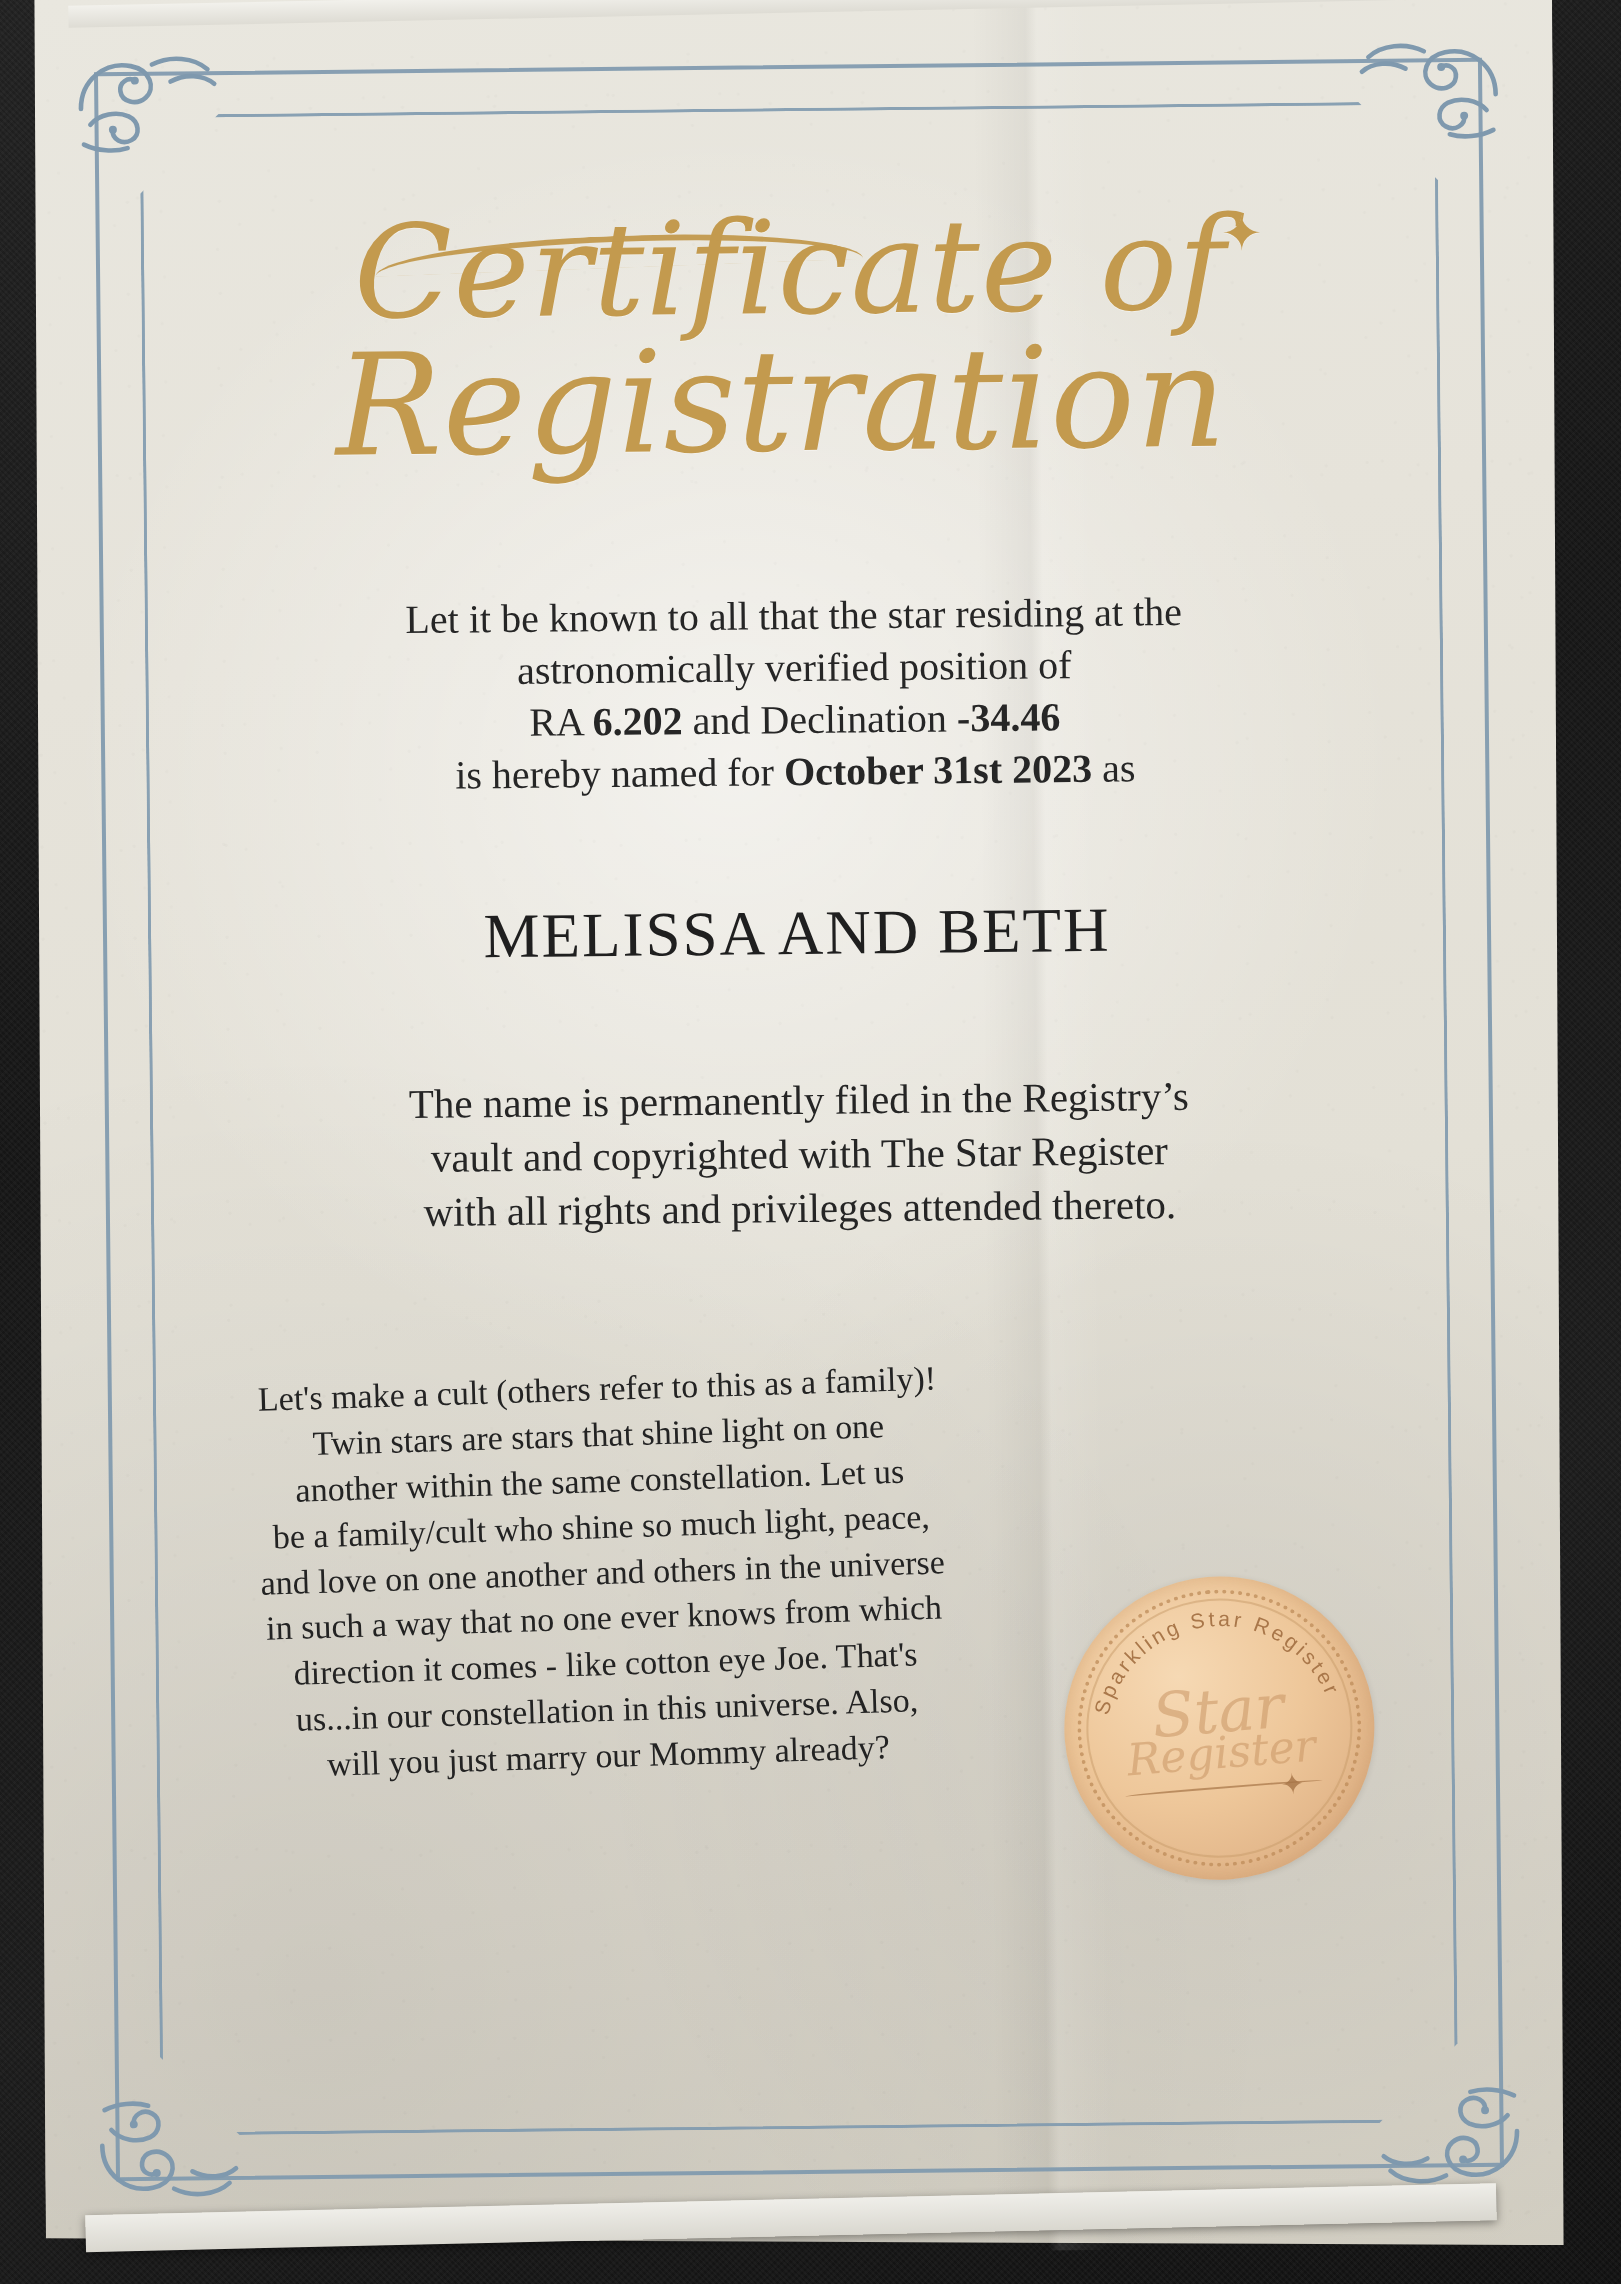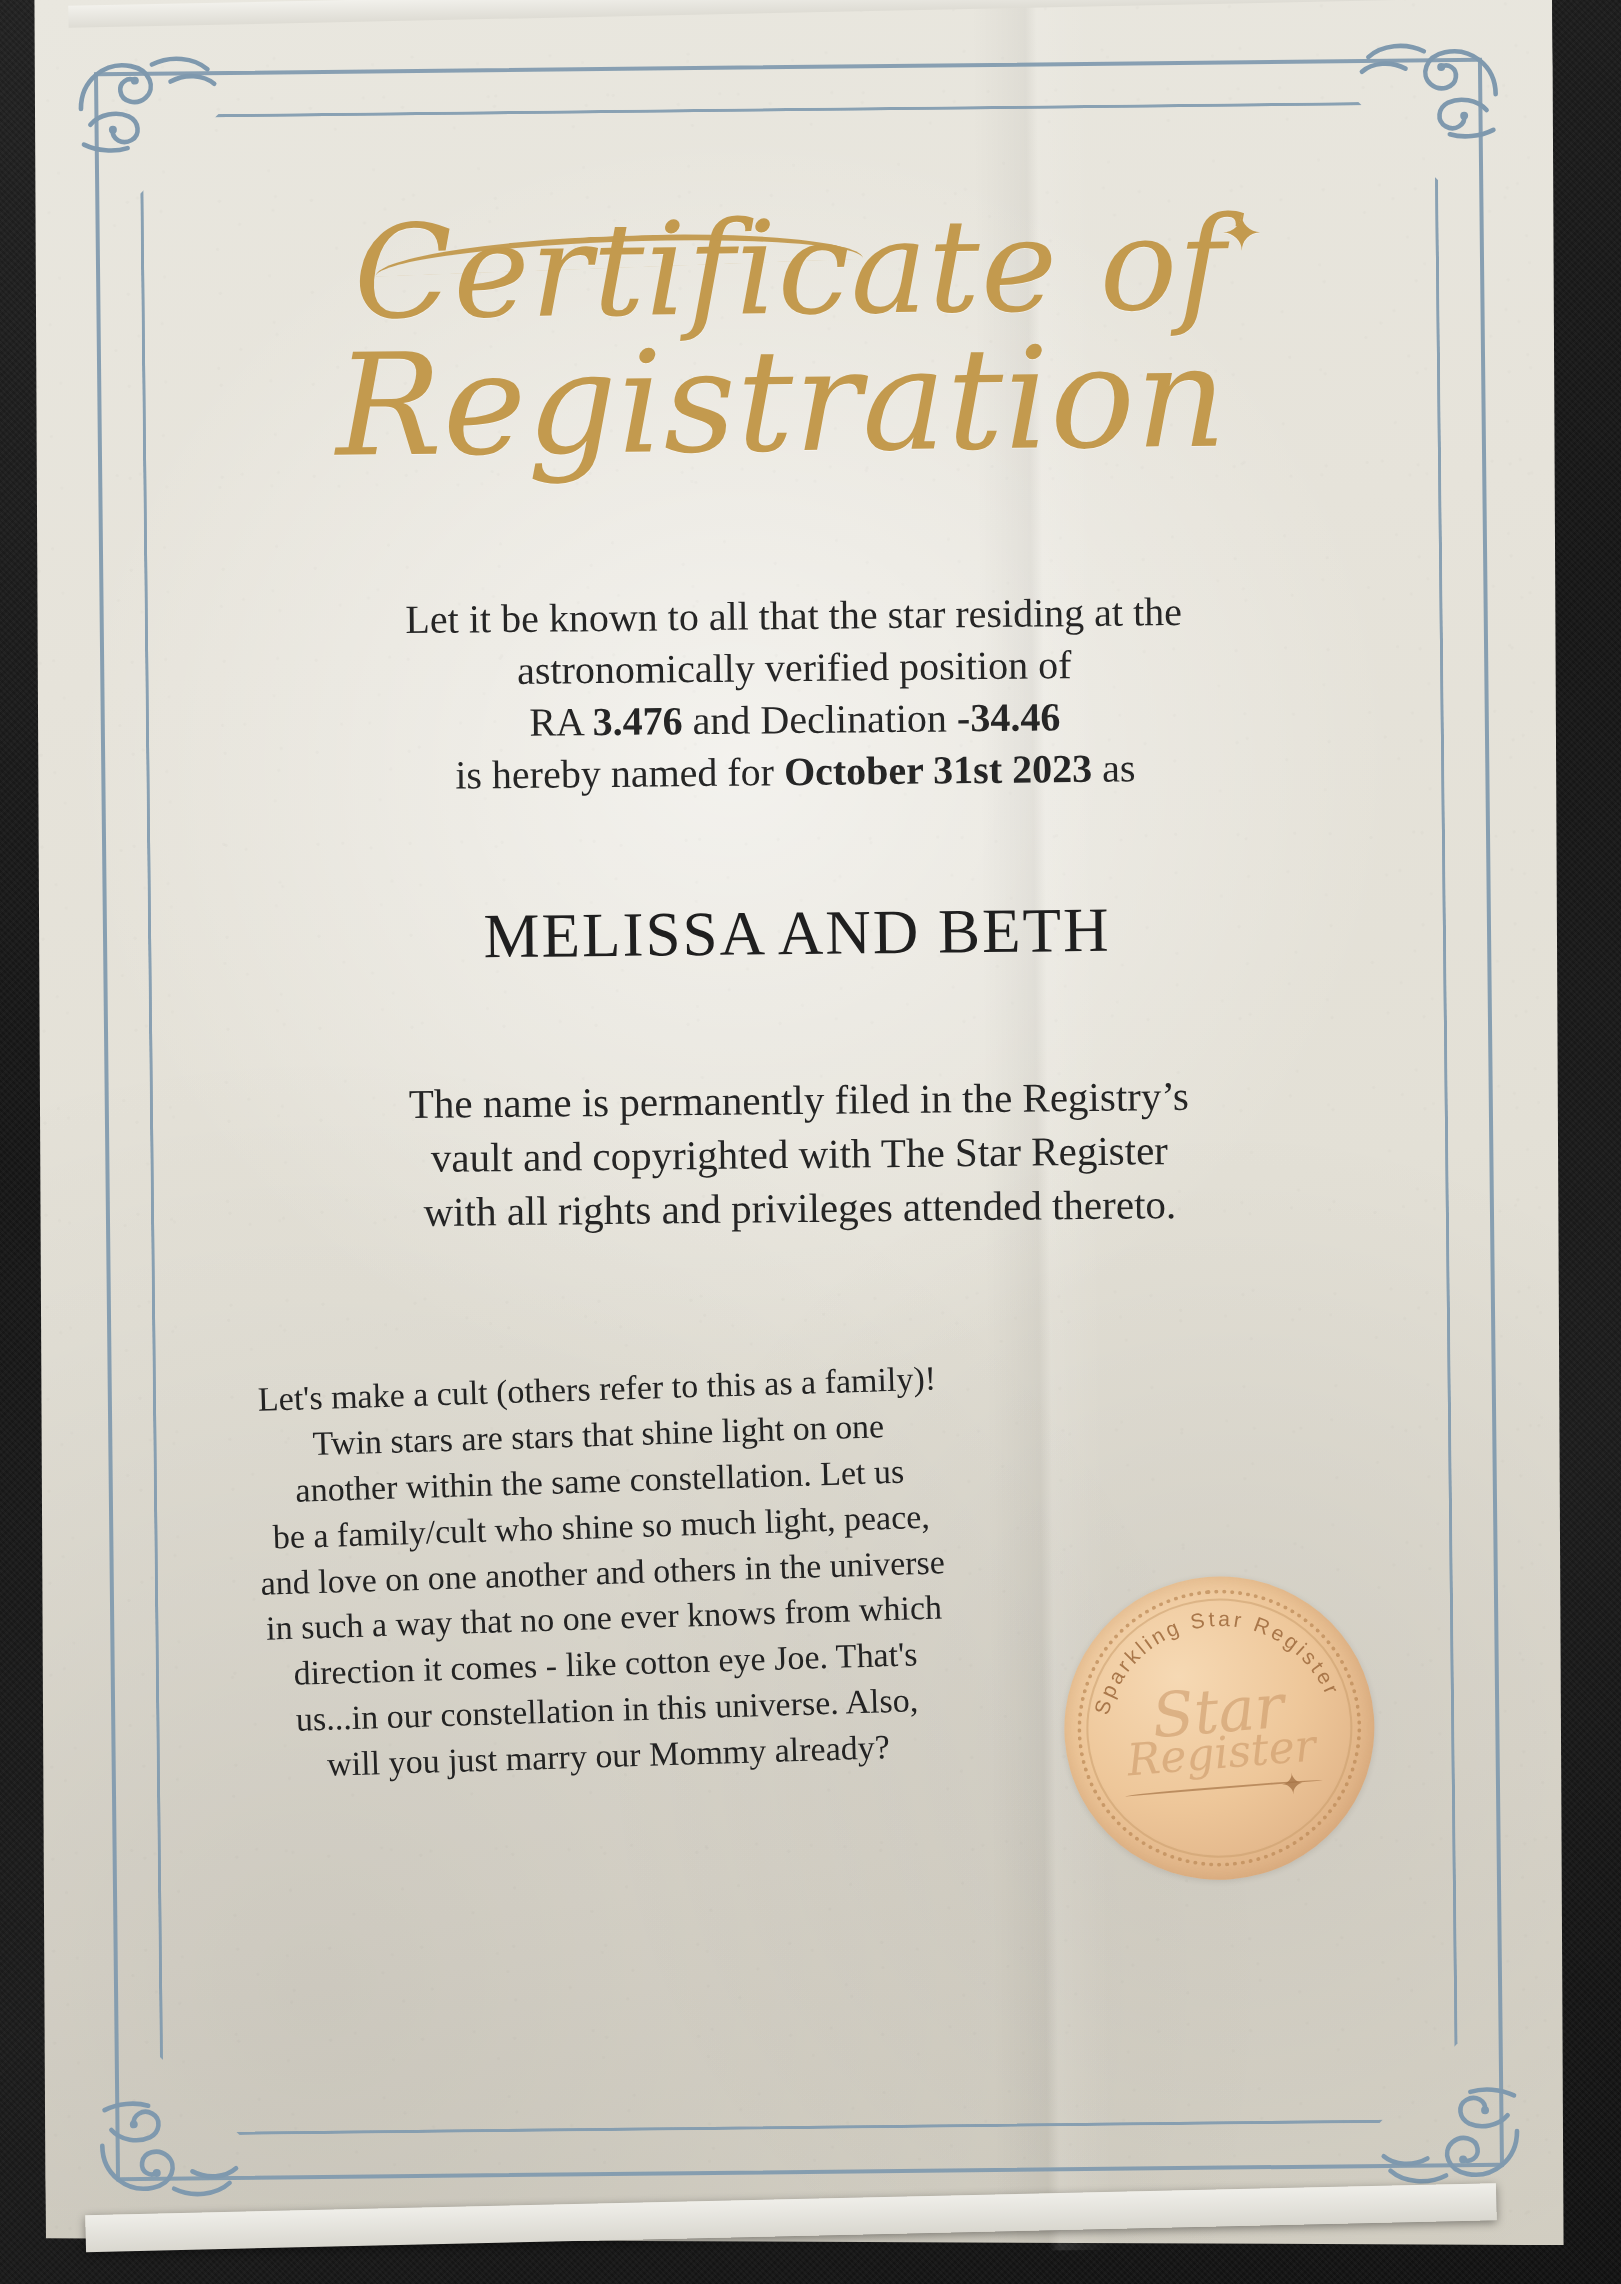--- a/index.html
+++ b/index.html
@@ -372,21 +372,21 @@
         <span class="title-swash"></span>
         <span>Certificate of</span>
         <span class="title-star">✦</span>
       </span>
       <span class="title-line2">Registration</span>
     </div>
 
     <div class="body-block">
       <span class="row">Let it be known to all that the star residing at the</span>
       <span class="row">astronomically verified position of</span>
-      <span class="row"><span>RA </span><b>3.476</b><span> and Declination </span><b>-34.46</b></span>
+      <span class="row"><span>RA </span><b>6.202</b><span> and Declination </span><b>-34.46</b></span>
       <span class="row"><span>is hereby named for </span><b>October 31st 2023</b><span> as</span></span>
     </div>
 
     <div class="honoree">MELISSA AND BETH</div>
 
     <div class="filed-block">
       <span class="row">The name is permanently filed in the Registry’s</span>
       <span class="row">vault and copyrighted with The Star Register</span>
       <span class="row">with all rights and privileges attended thereto.</span>
     </div>

